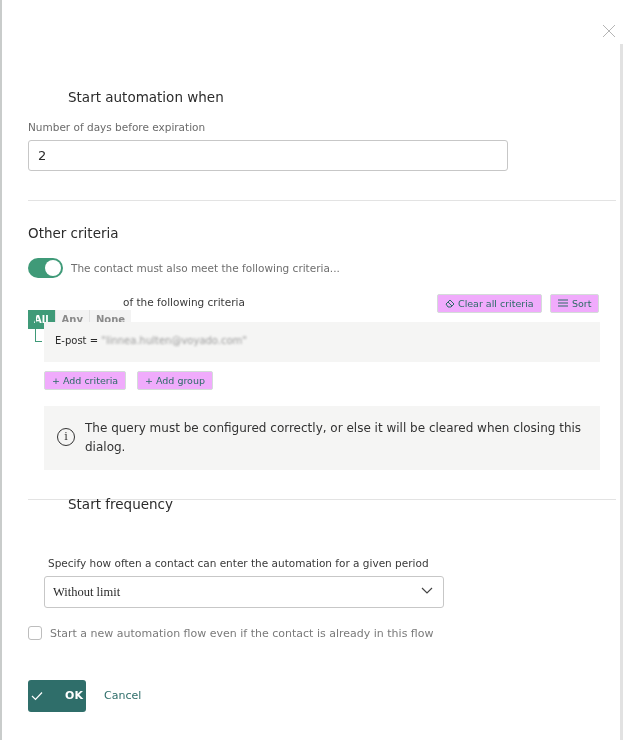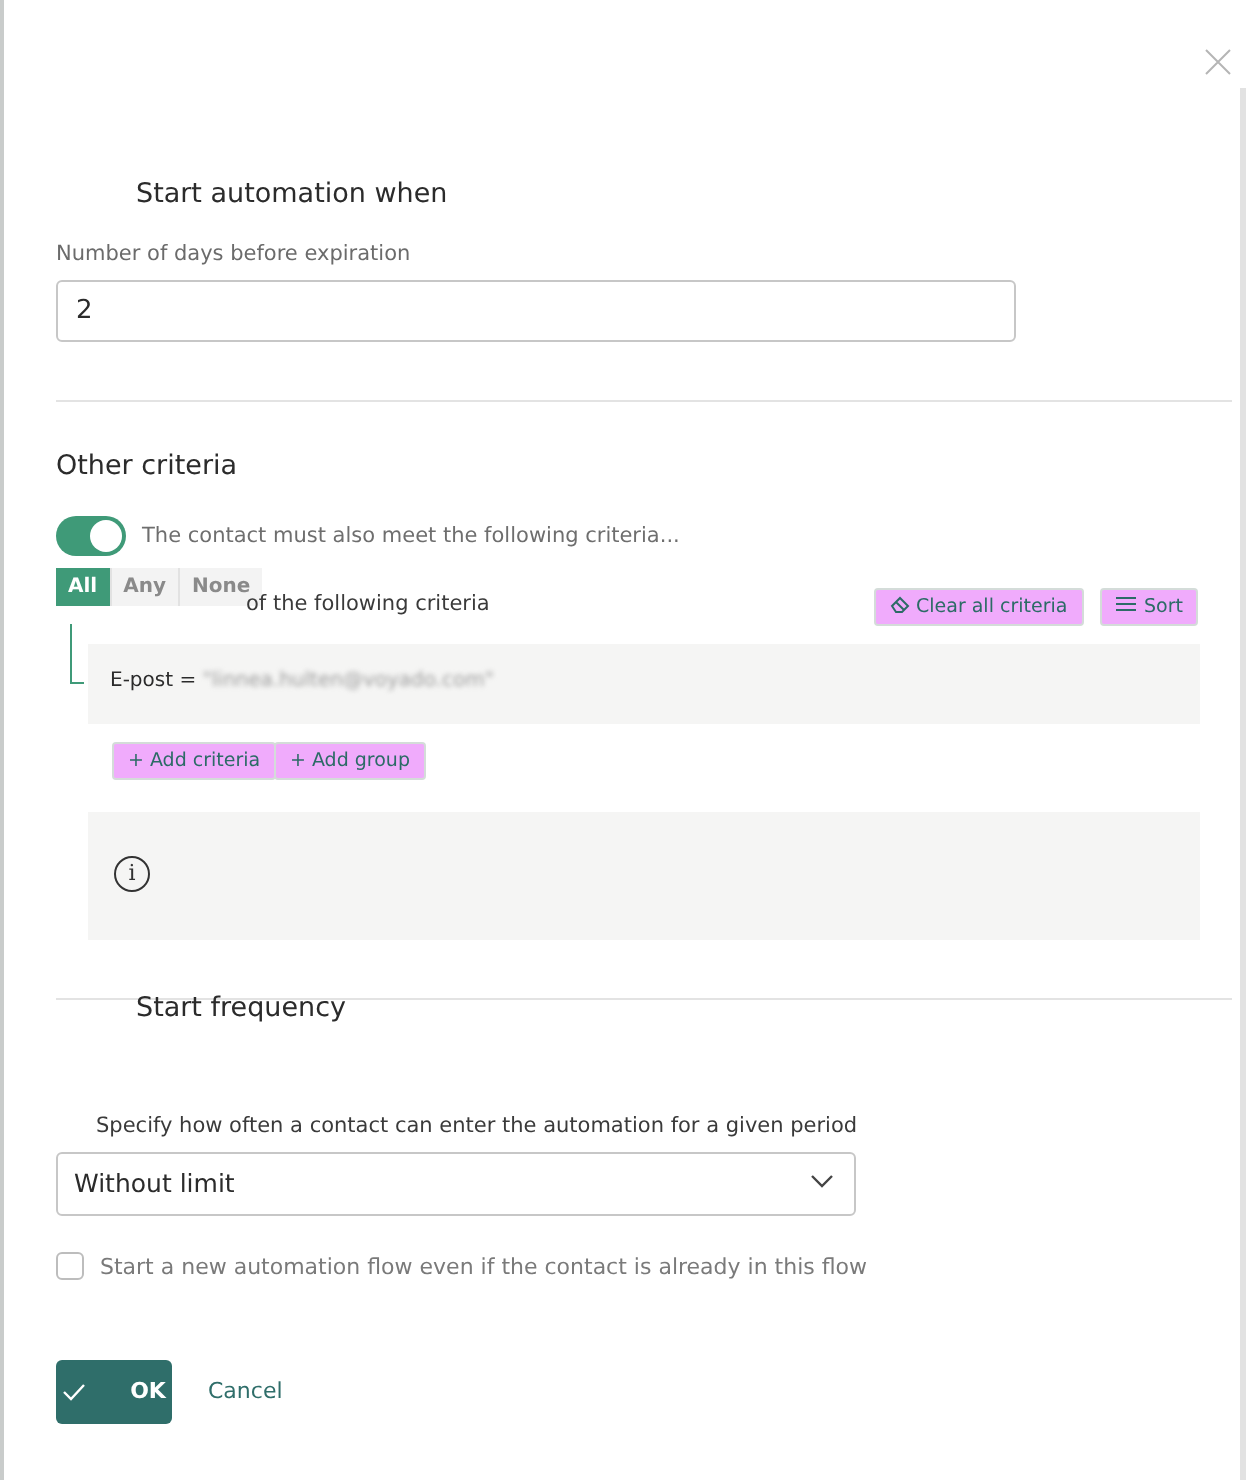--- a/index.html
+++ b/index.html
@@ -10,33 +10,33 @@
     .header { position: absolute; left: 0; top: 0; width: 620px; height: 62px; }
     .title { position: absolute; left: 27px; top: 17px; font-size: 19px; font-weight: normal; color: #222; letter-spacing: -0.6px; }
     .close { position: absolute; left: 601px; top: 23px; width: 16px; height: 16px; cursor: pointer; }
     .section-title { position: absolute; left: 28px; font-size: 13.5px; color: #2b2b2b; font-weight: normal; }
     .label-small { position: absolute; left: 28px; font-size: 10.5px; color: #6b6b6b; }
     .input { position: absolute; left: 28px; top: 140px; width: 480px; height: 31px; border: 1px solid #c7c7c7; border-radius: 3px; padding: 0 9px; font-size: 13px; line-height: 29px; color: #2b2b2b; background: #fff; }
     .divider { position: absolute; left: 28px; width: 588px; height: 1px; background: #e3e3e3; }
     .toggle { position: absolute; left: 28px; top: 258px; width: 35px; height: 20px; border-radius: 10px; background: #3f9a78; cursor: pointer; }
     .toggle-knob { position: absolute; right: 2px; top: 2px; width: 16px; height: 16px; border-radius: 50%; background: #ffffff; }
     .toggle-label { position: absolute; left: 71px; top: 262px; font-size: 10.5px; color: #6e6e6e; }
-    .seg { position: absolute; top: 284px; height: 19px; display: flex; text-align: center; }
+    .seg { position: absolute; top: 310px; height: 19px; display: flex; text-align: center; }
     .seg-btn { height: 19px; font-size: 10px; line-height: 19px; padding: 0 6px; background: #f3f3f3; color: #8a8a8a; font-weight: bold; cursor: pointer; border-right: 1px solid #e2e2e2; }
     .seg-btn.active { background: #3f9a78; color: #ffffff; }
     .of-text { position: absolute; left: 123px; top: 296px; font-size: 10.5px; color: #3a3a3a; }
     .small-btn { position: absolute; height: 19px; border: 1px solid #d4dcd9; border-radius: 2px; background: #f0abfc; color: #2c6b66; font-size: 9.5px; line-height: 17px; padding: 0 7px; cursor: pointer; white-space: nowrap; }
     .tree-line { position: absolute; left: 35px; top: 312px; width: 7px; height: 30px; border-left: 1px solid #3f9a78; border-bottom: 1px solid #3f9a78; }
     .criteria-box { position: absolute; left: 44px; top: 322px; width: 556px; height: 40px; background: #f5f5f4; }
     .criteria-text { position: absolute; left: 11px; top: 13px; font-size: 10px; color: #2b2b2b; white-space: nowrap; }
     .blur-val { display: inline-block; color: #9c9c9c; filter: blur(1.2px); }
     .info-box { position: absolute; left: 44px; top: 406px; width: 556px; height: 64px; background: #f5f5f4; }
     .info-icon { position: absolute; left: 13px; top: 22px; width: 18px; height: 18px; border: 1.3px solid #333; border-radius: 50%; font-family: "DejaVu Serif", serif; font-size: 11px; line-height: 15px; text-align: center; color: #333; }
     .info-text { position: absolute; left: 41px; top: 13px; width: 500px; font-size: 12px; line-height: 19px; color: #333; }
-    .select { position: absolute; left: 28px; top: 576px; width: 400px; height: 32px; border: 1px solid #c7c7c7; border-radius: 3px; padding: 0 8px; font-size: 12.5px; line-height: 30px; color: #2b2b2b; cursor: pointer; }
+    .select { position: absolute; left: 44px; top: 576px; width: 400px; height: 32px; border: 1px solid #c7c7c7; border-radius: 3px; padding: 0 8px; font-size: 12.5px; line-height: 30px; color: #2b2b2b; cursor: pointer; font-family: Liberation Serif, serif; }
     .chev { position: absolute; right: 10px; top: 10px; width: 12px; height: 8px; }
     .checkbox { position: absolute; left: 28px; top: 626px; width: 14px; height: 14px; border: 1px solid #bdbdbd; border-radius: 3px; background: #fff; cursor: pointer; }
     .checkbox-label { position: absolute; left: 50px; top: 627px; font-size: 11px; color: #7a7a7a; }
     .ok-btn { position: absolute; left: 28px; top: 680px; width: 58px; height: 32px; background: #2f6e6a; border-radius: 3px; color: #fff; font-size: 11px; font-weight: bold; line-height: 32px; text-align: center; cursor: pointer; display: flex; align-items: center; justify-content: center; gap: 22px; }
     .cancel-btn { position: absolute; left: 104px; top: 689px; font-size: 11px; color: #2f6e6a; cursor: pointer; }
   </style>
 </head>
 <body>
 
 <div class="left-edge"></div>
@@ -78,25 +78,26 @@
 </div>
 
 <div class="tree-line"></div>
 <div class="criteria-box">
   <div class="criteria-text">
     <span>E-post =</span>
     <span class="blur-val">"linnea.hulten@voyado.com"</span>
   </div>
 </div>
 
-<div class="small-btn" style="left:44px; top:371px;margin-left:12px;">+ Add criteria</div>
+<div class="small-btn" style="left:44px; top:371px;">+ Add criteria</div>
 <div class="small-btn" style="left:137px; top:371px;">+ Add group</div>
 
 <div class="info-box">
   <div class="info-icon">i</div>
+  <div class="info-text">The query must be configured correctly, or else it will be cleared when closing this dialog.</div>
 </div>
 
 <div class="divider" style="top:499px;"></div>
 
 <div class="section-title" style="top:496px;margin-left:40px;">Start frequency</div>
 <div class="label-small" style="top:557px; color:#3a3a3a;margin-left:20px;">Specify how often a contact can enter the automation for a given period</div>
 <div class="select">
   <span>Without limit</span>
   <svg class="chev" viewBox="0 0 12 8">
     <path d="M1 1 L6 6 L11 1" stroke="#444" stroke-width="1.2" fill="none"></path>

